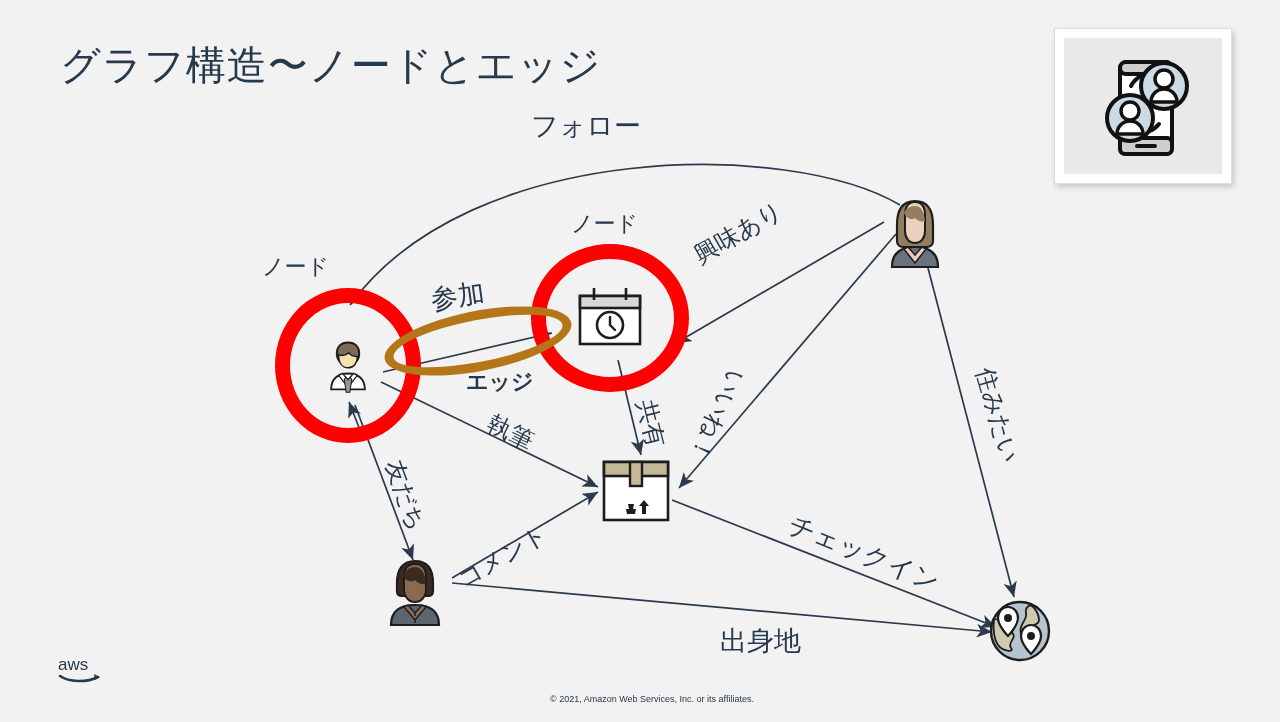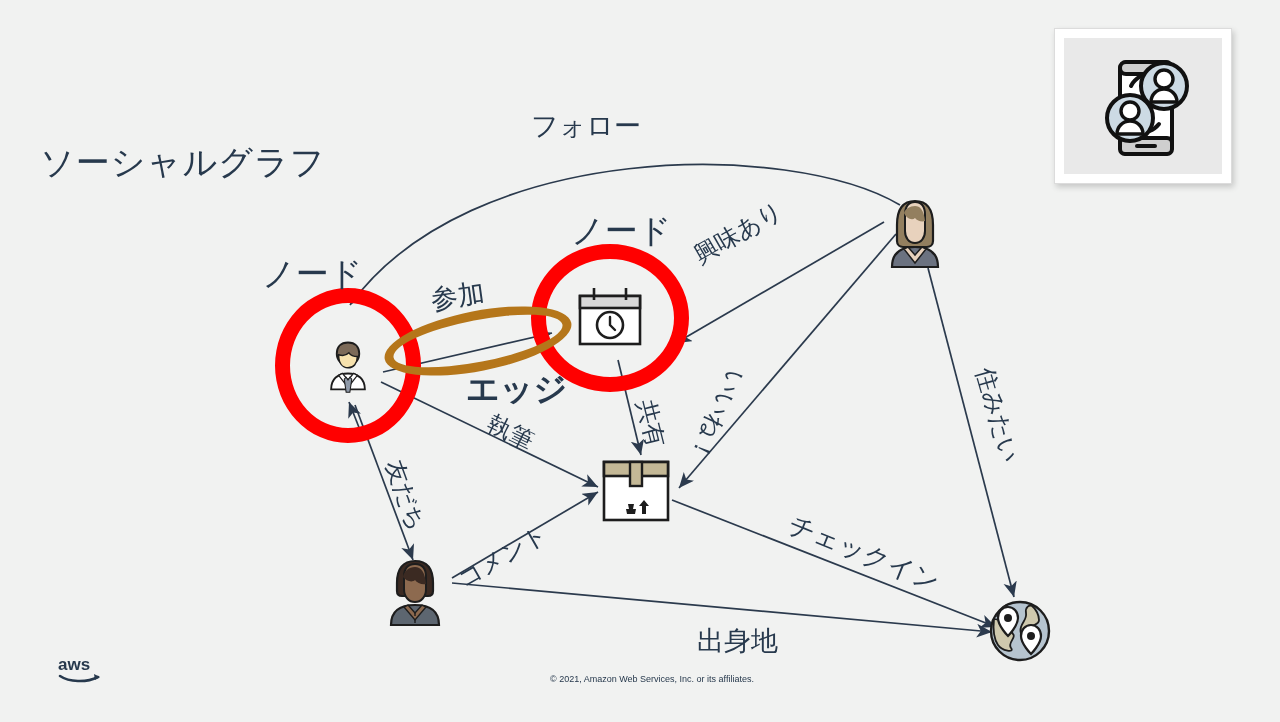--- a/index.html
+++ b/index.html
@@ -31,21 +31,21 @@
     position: absolute;
     left: 40px;
     top: 140px;
     font-size: 34px;
     color: #27394d;
     letter-spacing: 1px;
     white-space: nowrap;
   }
   .node-label {
     position: absolute;
-    font-size: 33px;
+    font-size: 22px;
     color: #27394d;
     white-space: nowrap;
   }
   .edge-label {
     position: absolute;
     font-size: 23px;
     color: #27394d;
     white-space: nowrap;
     transform-origin: 0 50%;
   }
@@ -102,37 +102,36 @@
     background: #e9e9e9;
     display: flex;
     align-items: center;
     justify-content: center;
   }
   
   .aws-logo {
     position: absolute;
     left: 58px;
     top: 655px;
-    font-weight: bold;
   }
   .copyright {
     position: absolute;
     left: 550px;
-    top: 674px;
+    top: 694px;
     font-size: 9px;
     color: #27394d;
     white-space: nowrap;
   }
 </style>
 </head>
 <body>
 
 <div id="slide">
 
-  <div class="subtitle">ソーシャルグラフ</div>
+  <div class="title">グラフ構造〜ノードとエッジ</div>
 
   <svg id="wires" viewBox="0 0 1280 722">
     <defs>
       <marker id="ah" markerWidth="11" markerHeight="11" refX="9" refY="4" orient="auto" markerUnits="strokeWidth">
         <path d="M0,0 L9,4 L0,8 L2.4,4 z" fill="#2b3a4d"></path>
       </marker>
     </defs>
     <g stroke="#2b3a4d" stroke-width="1.7" fill="none">
 
       <path d="M900,205 C790,140 470,140 350,305" marker-end="url(#ah)"></path>
@@ -249,21 +248,21 @@
   <div class="edge-label" style="left:645px; top:384px; font-size:24px; transform:rotate(76deg);">共有</div>
 
   <div class="edge-label" style="left:489px; top:406px; font-size:24px; transform:rotate(26deg);">執筆</div>
 
   <div class="edge-label" style="left:393px; top:445px; font-size:24px; transform:rotate(70deg);">友だち</div>
 
   <div class="edge-label" style="left:460px; top:565px; font-size:24px; transform:rotate(-30deg);">コメント</div>
 
   <div class="edge-label" style="left:790px; top:506px; font-size:26px; transform:rotate(22deg);">チェックイン</div>
 
-  <div class="big-edge-label" style="left:669px; top:623px;">出身地</div>
+  <div class="big-edge-label" style="left:692px; top:623px;">出身地</div>
 
   <div class="thumb">
     <div class="thumb-inner">
       <svg width="112" height="120" viewBox="0 0 112 120">
         <rect x="33" y="16" width="52" height="92" rx="7" fill="#ffffff" stroke="#111111" stroke-width="4"></rect>
         <rect x="33" y="16" width="52" height="12" rx="6" fill="#cfcfcf" stroke="#111111" stroke-width="4"></rect>
         <rect x="33" y="92" width="52" height="16" rx="5" fill="#cfcfcf" stroke="#111111" stroke-width="4"></rect>
         <rect x="48" y="98" width="22" height="4" rx="2" fill="#111111"></rect>
         <path d="M44 40a22 22 0 0 1 22-12" fill="none" stroke="#111111" stroke-width="4" stroke-linecap="round"></path>
         <path d="M72 78a22 22 0 0 1 -22 8" fill="none" stroke="#111111" stroke-width="4" stroke-linecap="round"></path>

